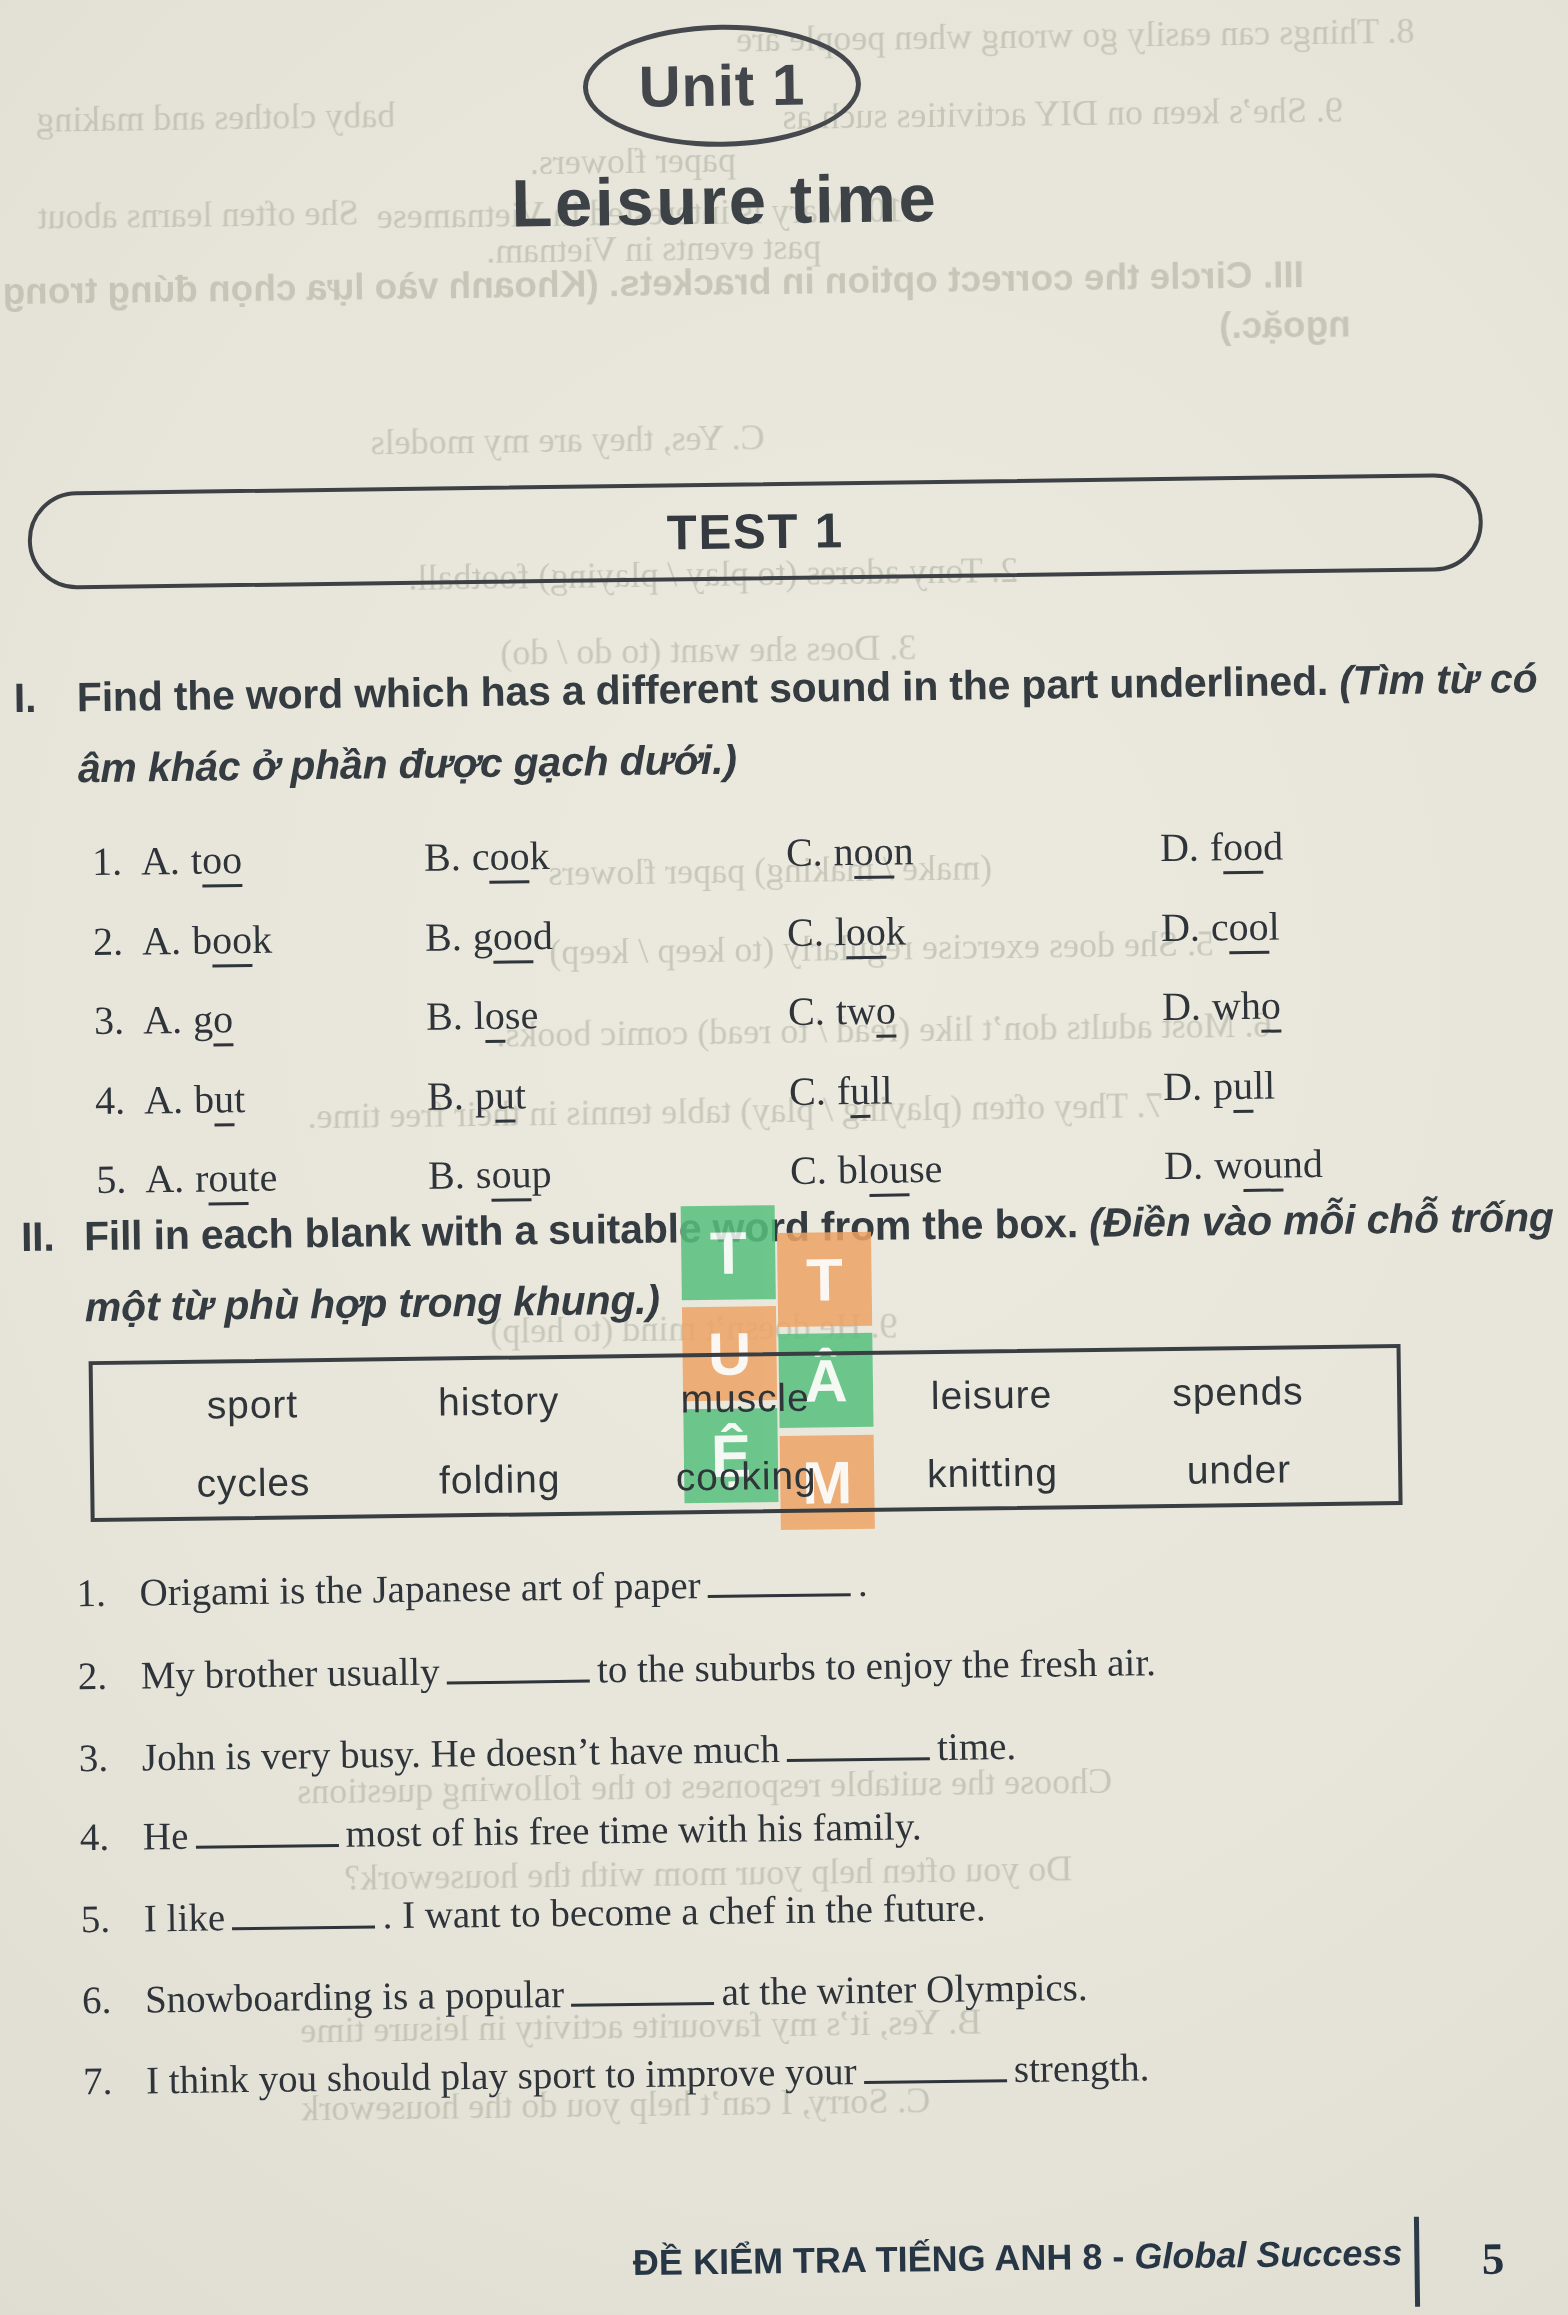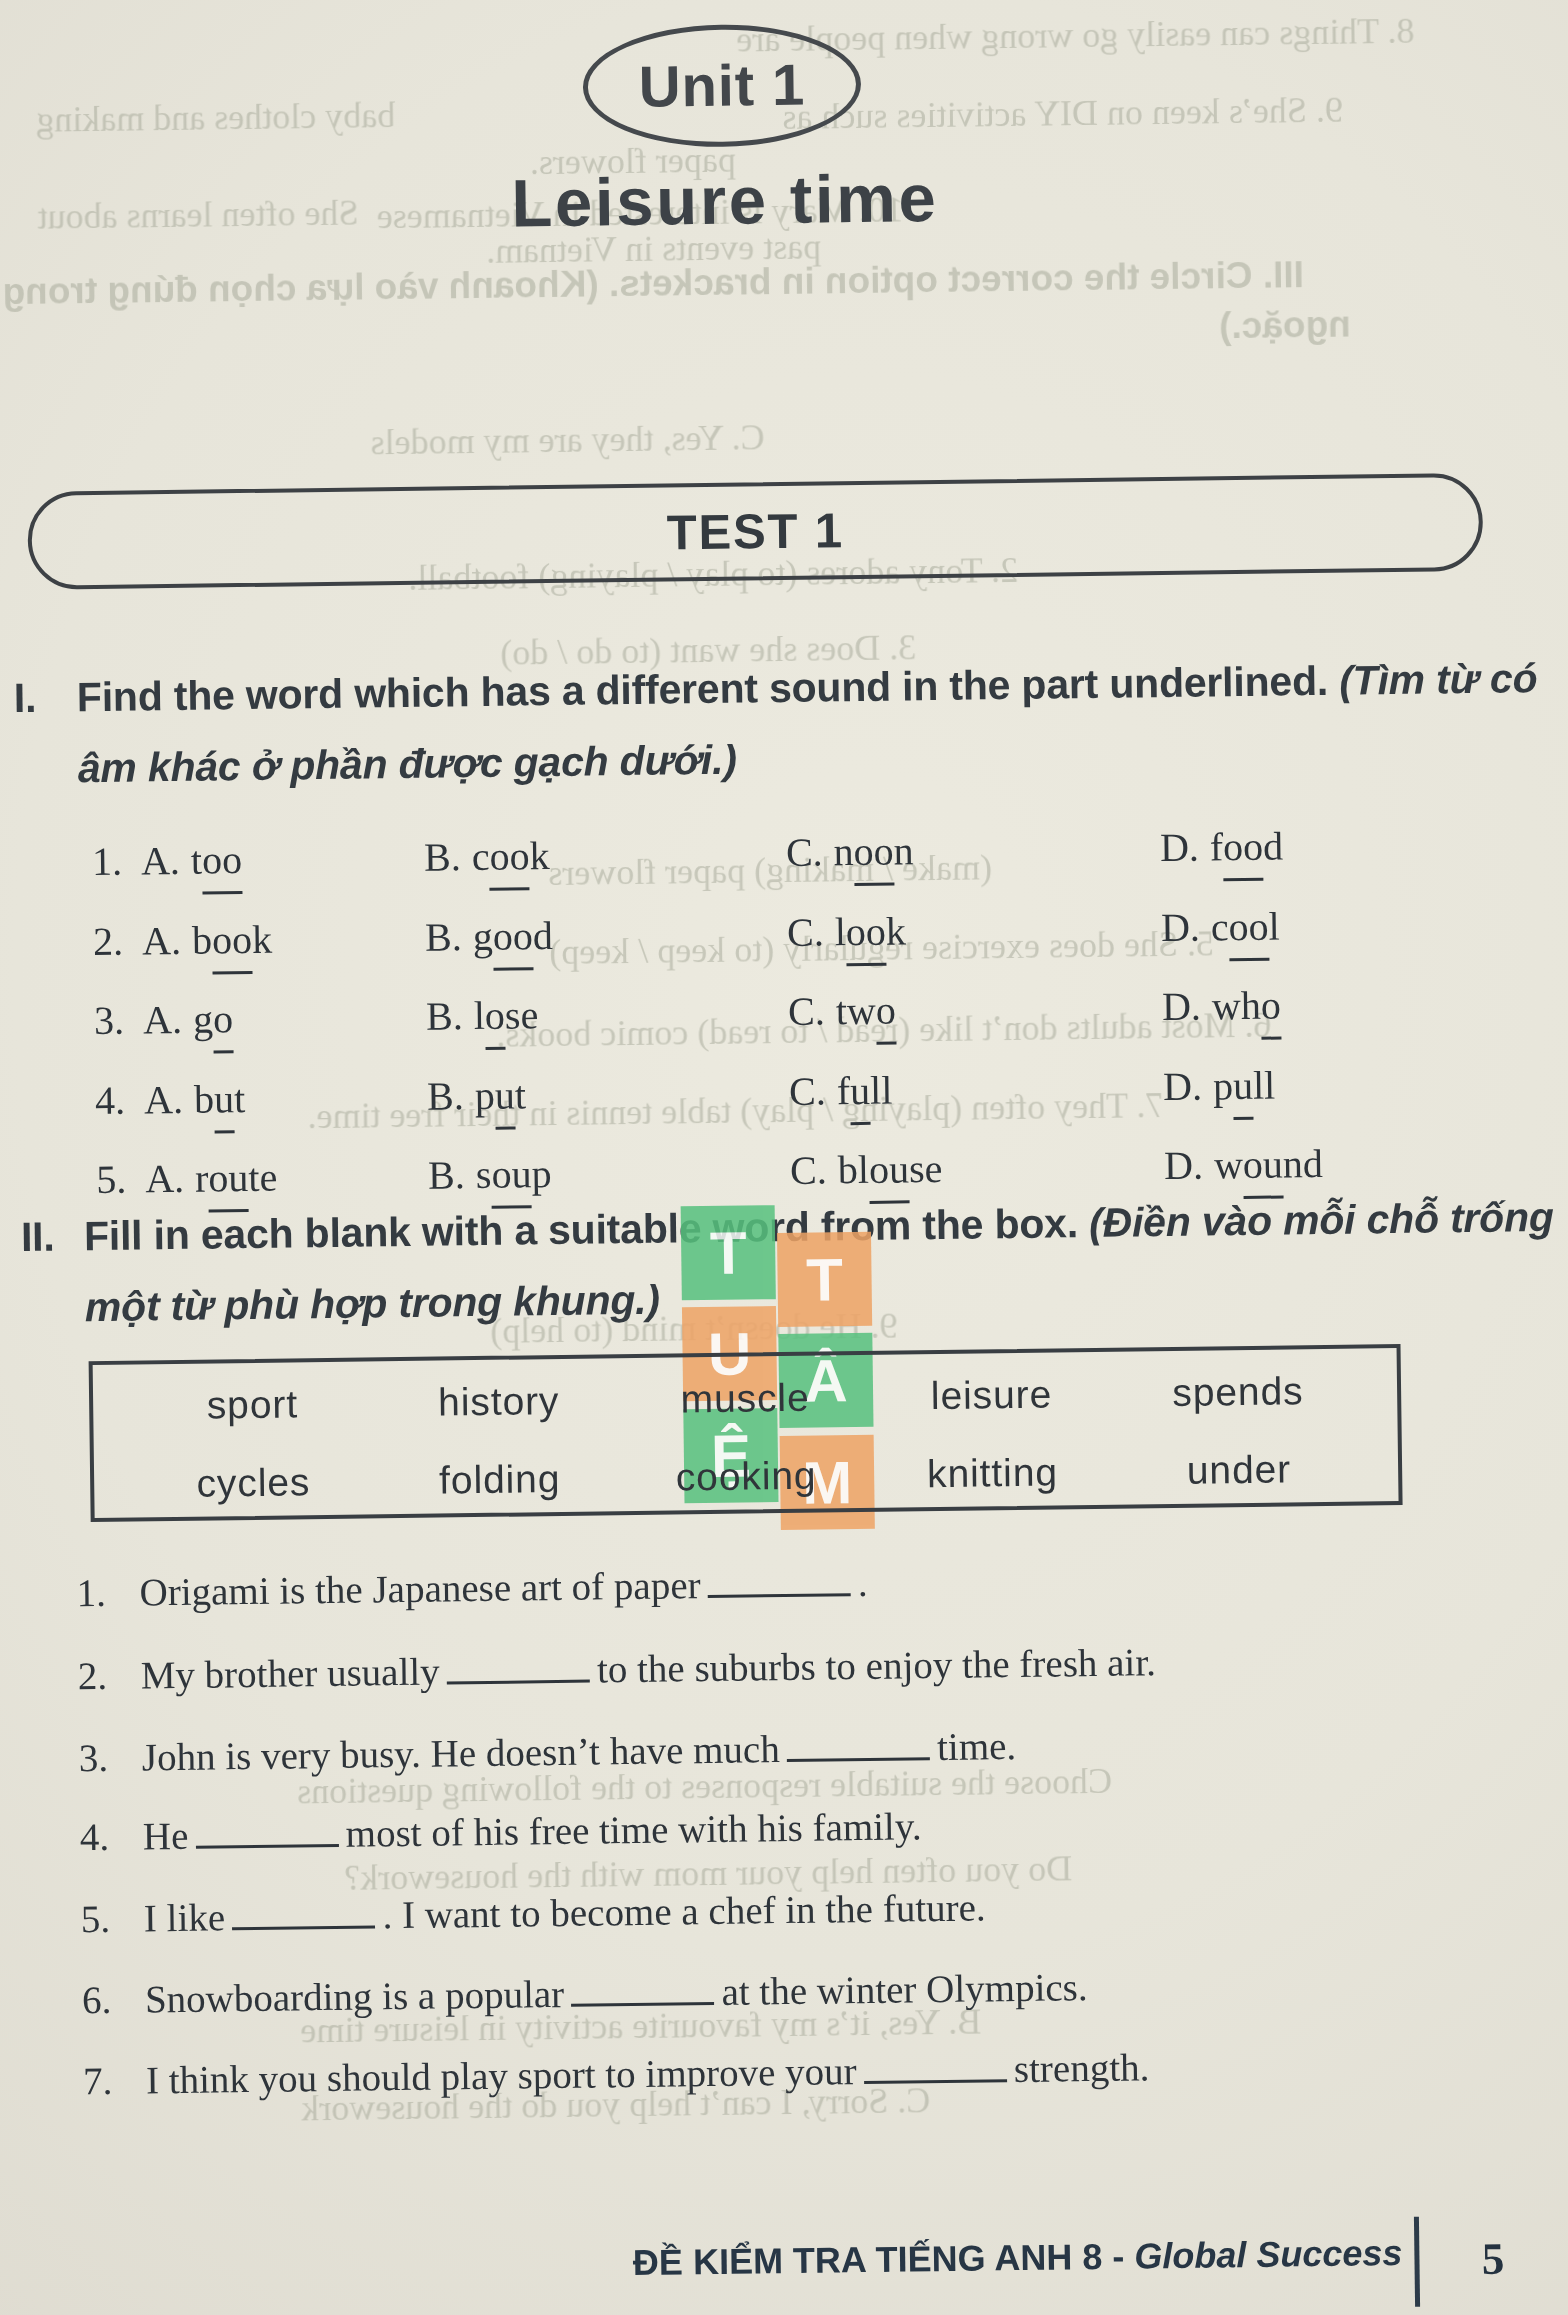--- a/index.html
+++ b/index.html
@@ -49,21 +49,21 @@
   #sec2-head{left:20px;top:1192px;width:1502px;}
   .sec-num{display:inline-block;width:63px;text-indent:0;}
   .vi{font-style:italic;}
 
   
   #s1-grid{left:96px;top:829px;width:1447px;height:407px;font-family:"Liberation Serif",serif;font-size:40px;color:#2e343a;}
   .opt-row{position:absolute;left:0;width:1447px;white-space:nowrap;}
   .opt-cell{position:absolute;white-space:nowrap;}
   .qnum{display:inline-block;min-width:49px;}
   .olabel{display:inline-block;margin-right:11px;}
-  .u{display:inline-block;border-bottom:3.6px solid #2e343a;padding-bottom:8px;}
+  .u{display:inline-block;border-bottom:3.6px solid #2e343a;padding-bottom:1px;}
 
   
   .wm{
     position:absolute;width:94px;height:94px;opacity:.85;
     display:flex;align-items:center;justify-content:center;
     color:rgba(255,255,255,.95);font-weight:700;font-size:60px;
   }
 
   
   #word-box{

